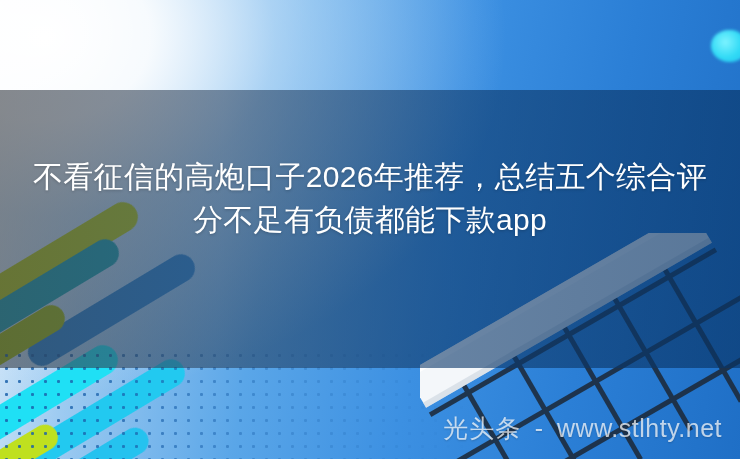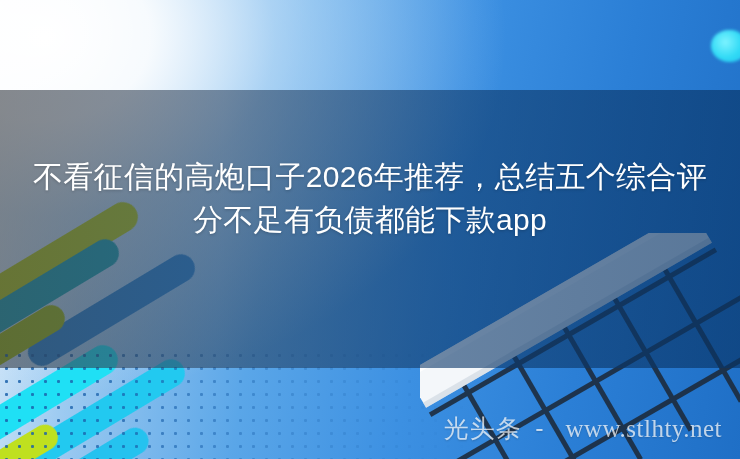--- a/index.html
+++ b/index.html
@@ -130,16 +130,16 @@
 
   <div id="blob"></div>
 
   <div id="overlay" style="top: 90px; height: 278px;"></div>
 
   <div id="title" style="top: 155px;">不看征信的高炮口子2026年推荐，总结五个综合评分不足有负债都能下款app</div>
 
   <div id="watermark">
     <span class="cn">光头条</span>
     <span style="margin-left: 6px;">-</span>
-    <span style="margin-left: 14px; font-family: Liberation Serif, serif;">www.stlhty.net</span>
+    <span style="margin-left: 6px;">www.stlhty.net</span>
   </div>
 
 </div>
 
 </body></html>

